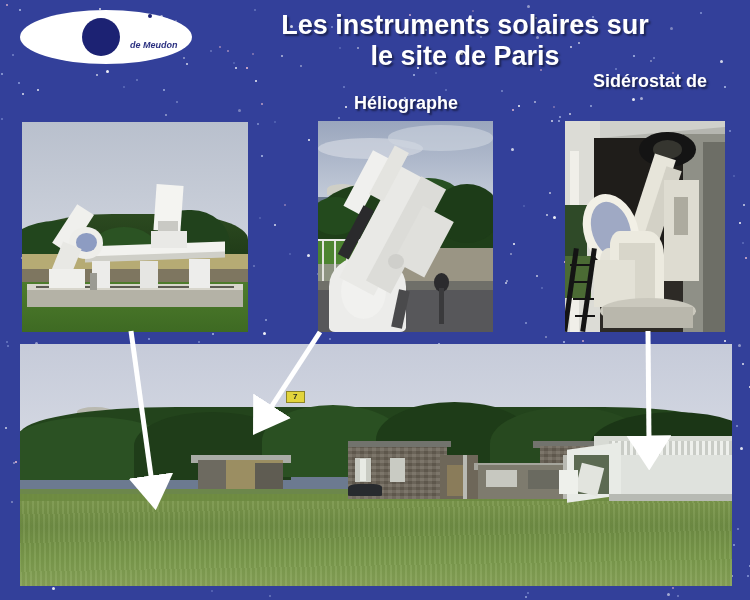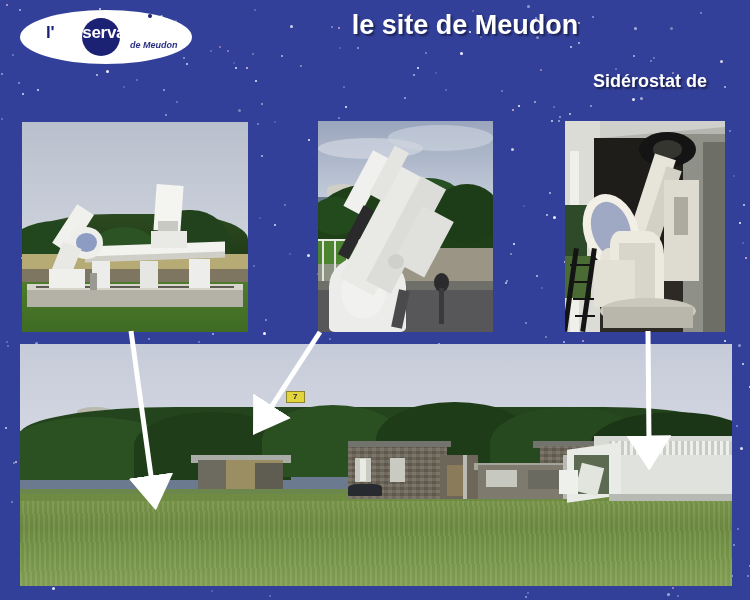--- a/index.html
+++ b/index.html
@@ -513,29 +513,30 @@
       <div class="st pink" style="left: 360.7px; top: 417px; opacity: 0.84;"></div>
       <div class="st pink" style="left: 73.3px; top: 22.3px; opacity: 0.9;"></div>
       <div class="st blue" style="left: 548.4px; top: 31.6px; opacity: 0.56;"></div>
       <div class="st dim" style="left: 560.7px; top: 474.7px; opacity: 0.44;"></div>
     </div>
 
   <div id="logo">
     <div class="ellipse"></div>
     <div class="odisc"></div>
     <div class="dot"></div>
-    <div class="ltxt"><span>l'</span><span class="oring"></span><span class="wh">bservatoire</span></div>
     <div class="sub">de Meudon</div>
   </div>
 
   <div id="title">
-    <div>le site de Meudon</div>
+    <div>Les instruments solaires sur</div>
+    <div>le site de Paris</div>
   </div>
 
 
+  <div class="caption" id="cap-heliographe">Héliographe</div>
 
   <div class="caption" id="cap-siderostat">
     <div>Sidérostat de</div>
   </div>
 
   <div class="photo" id="photo-coelostat">
     <div class="scene">
       <div class="sh" style="left:0;top:0;width:100%;height:58%;background:linear-gradient(#b9c0cd,#cdd2dc);"></div>
       <div class="sh" style="left:0;top:44%;width:100%;height:22%;background:linear-gradient(#2c4a20,#1f3a17);border-radius:40% 35% 0 0/60% 55% 0 0;"></div>
       <div class="sh" style="left:-6%;top:47%;width:42%;height:19%;background:#22461d;border-radius:50% 45% 0 0/70% 65% 0 0;"></div>

